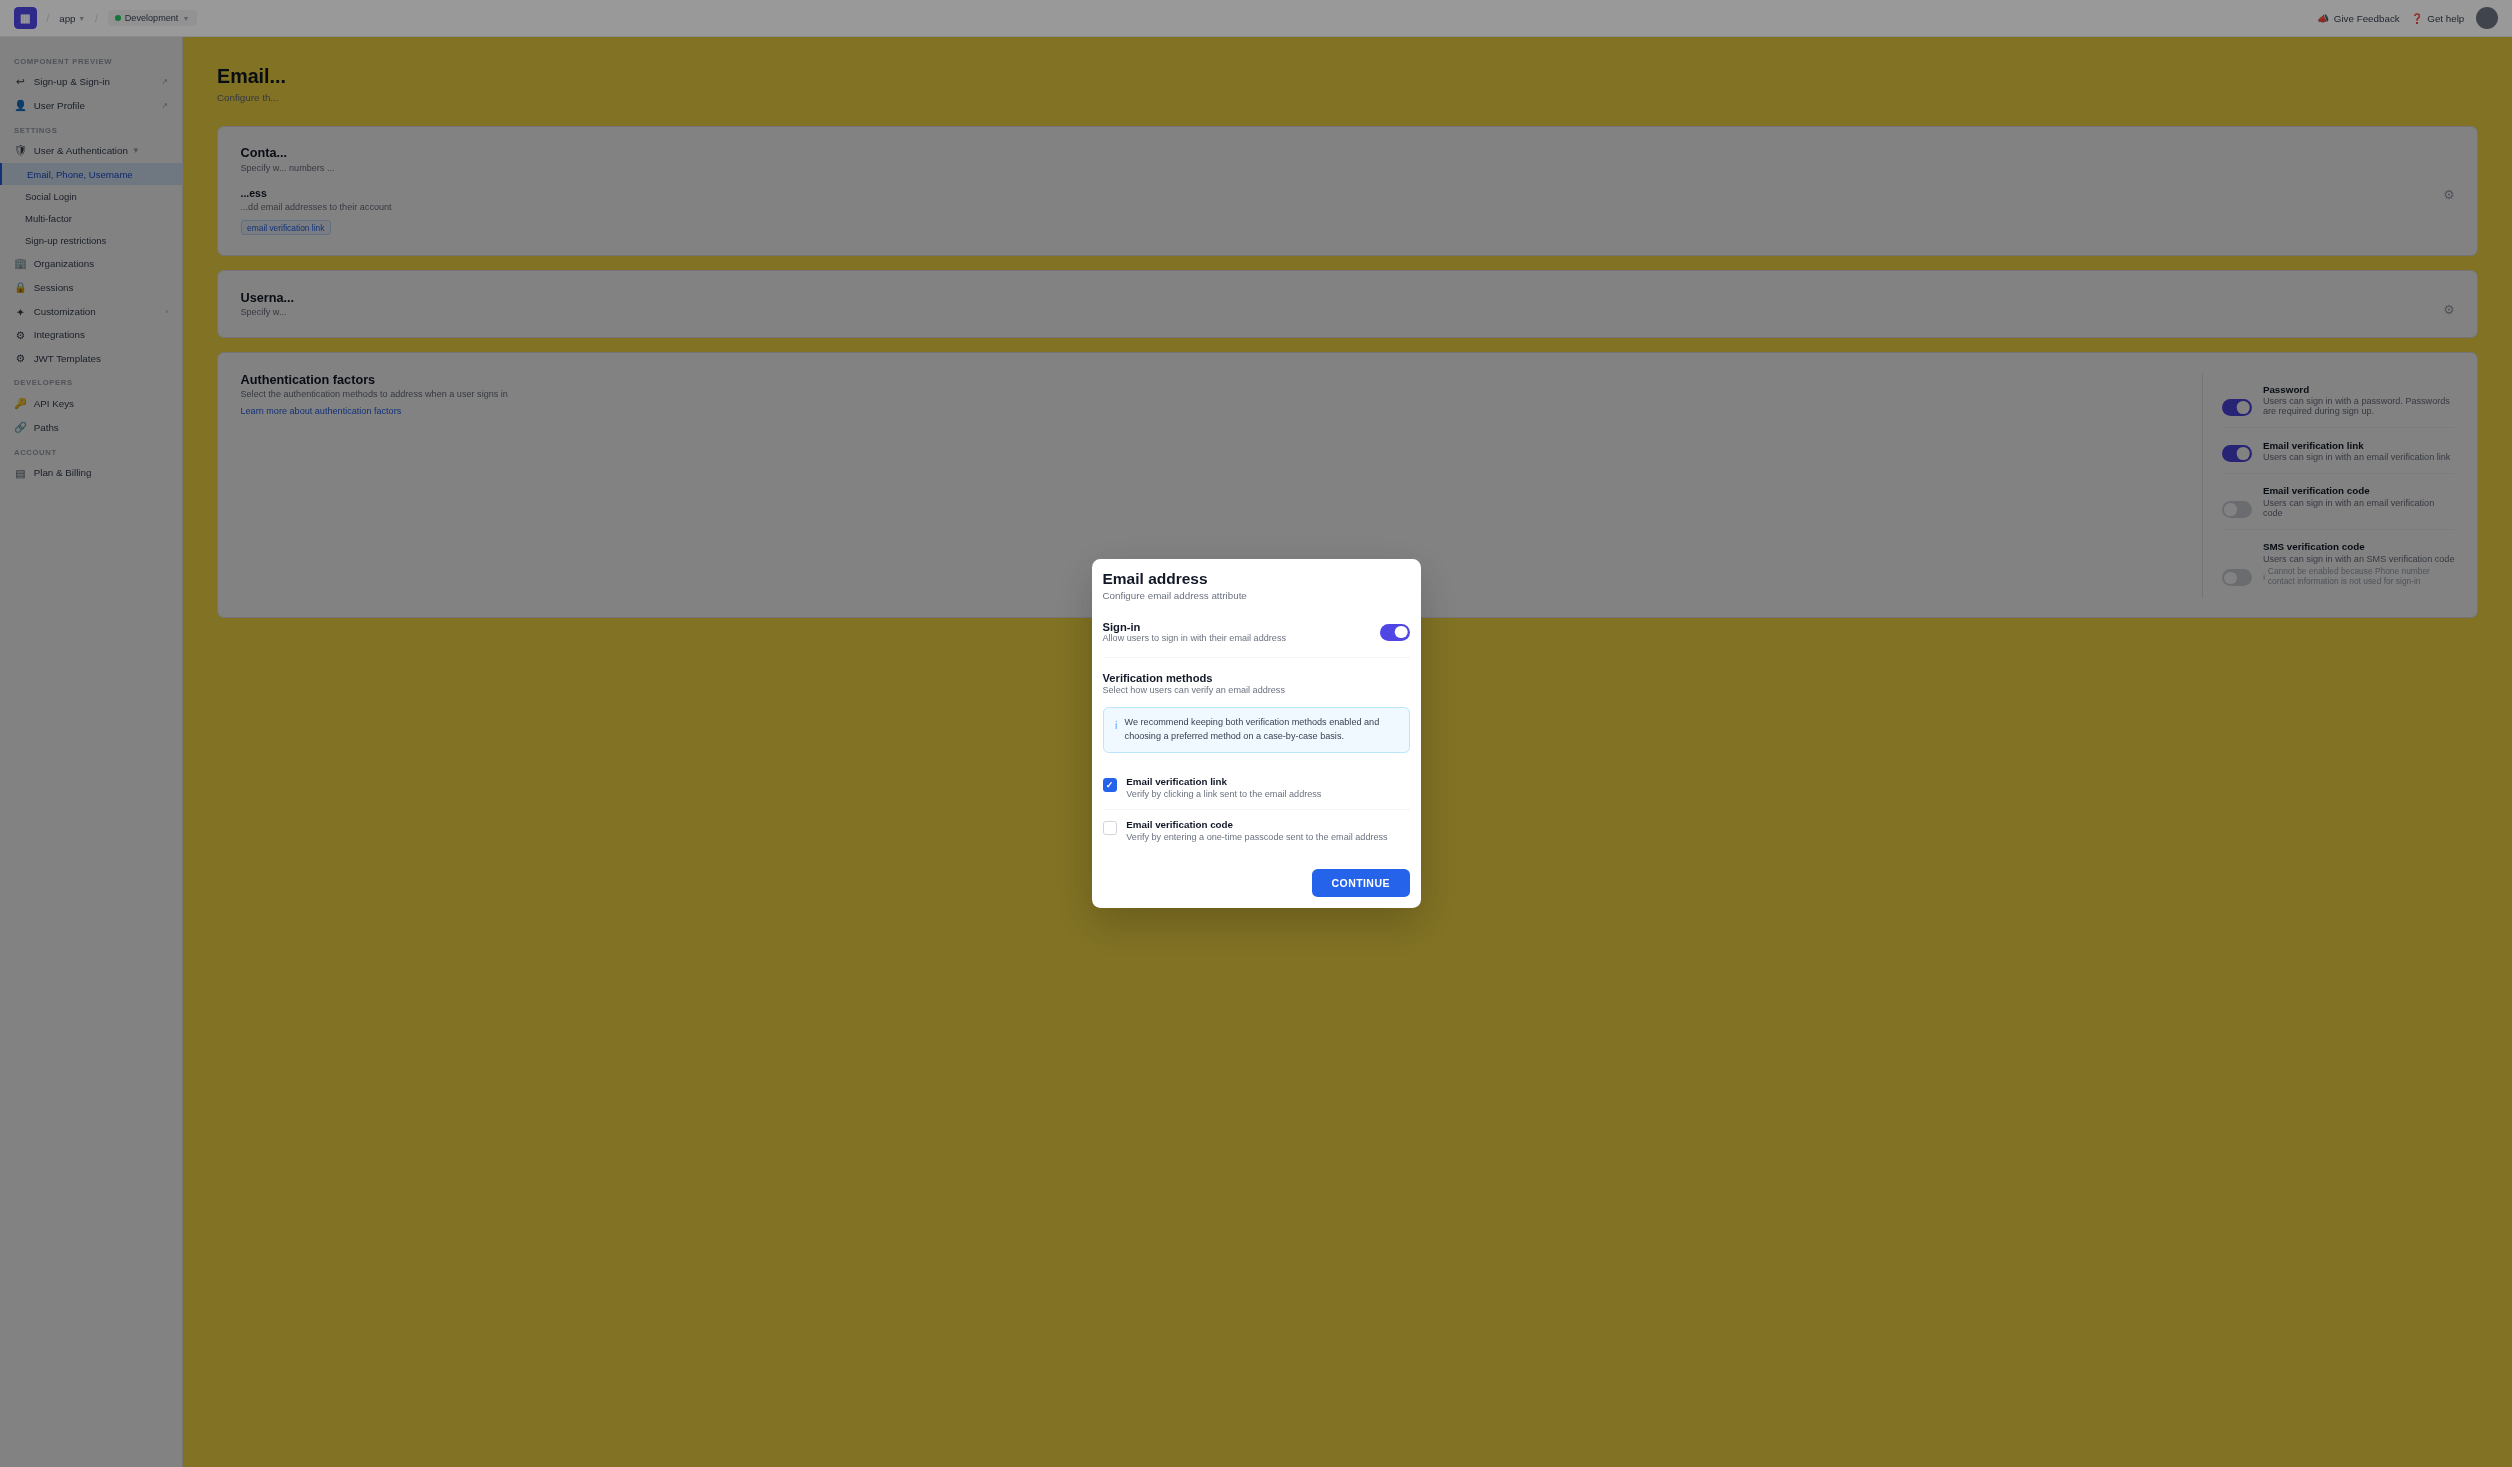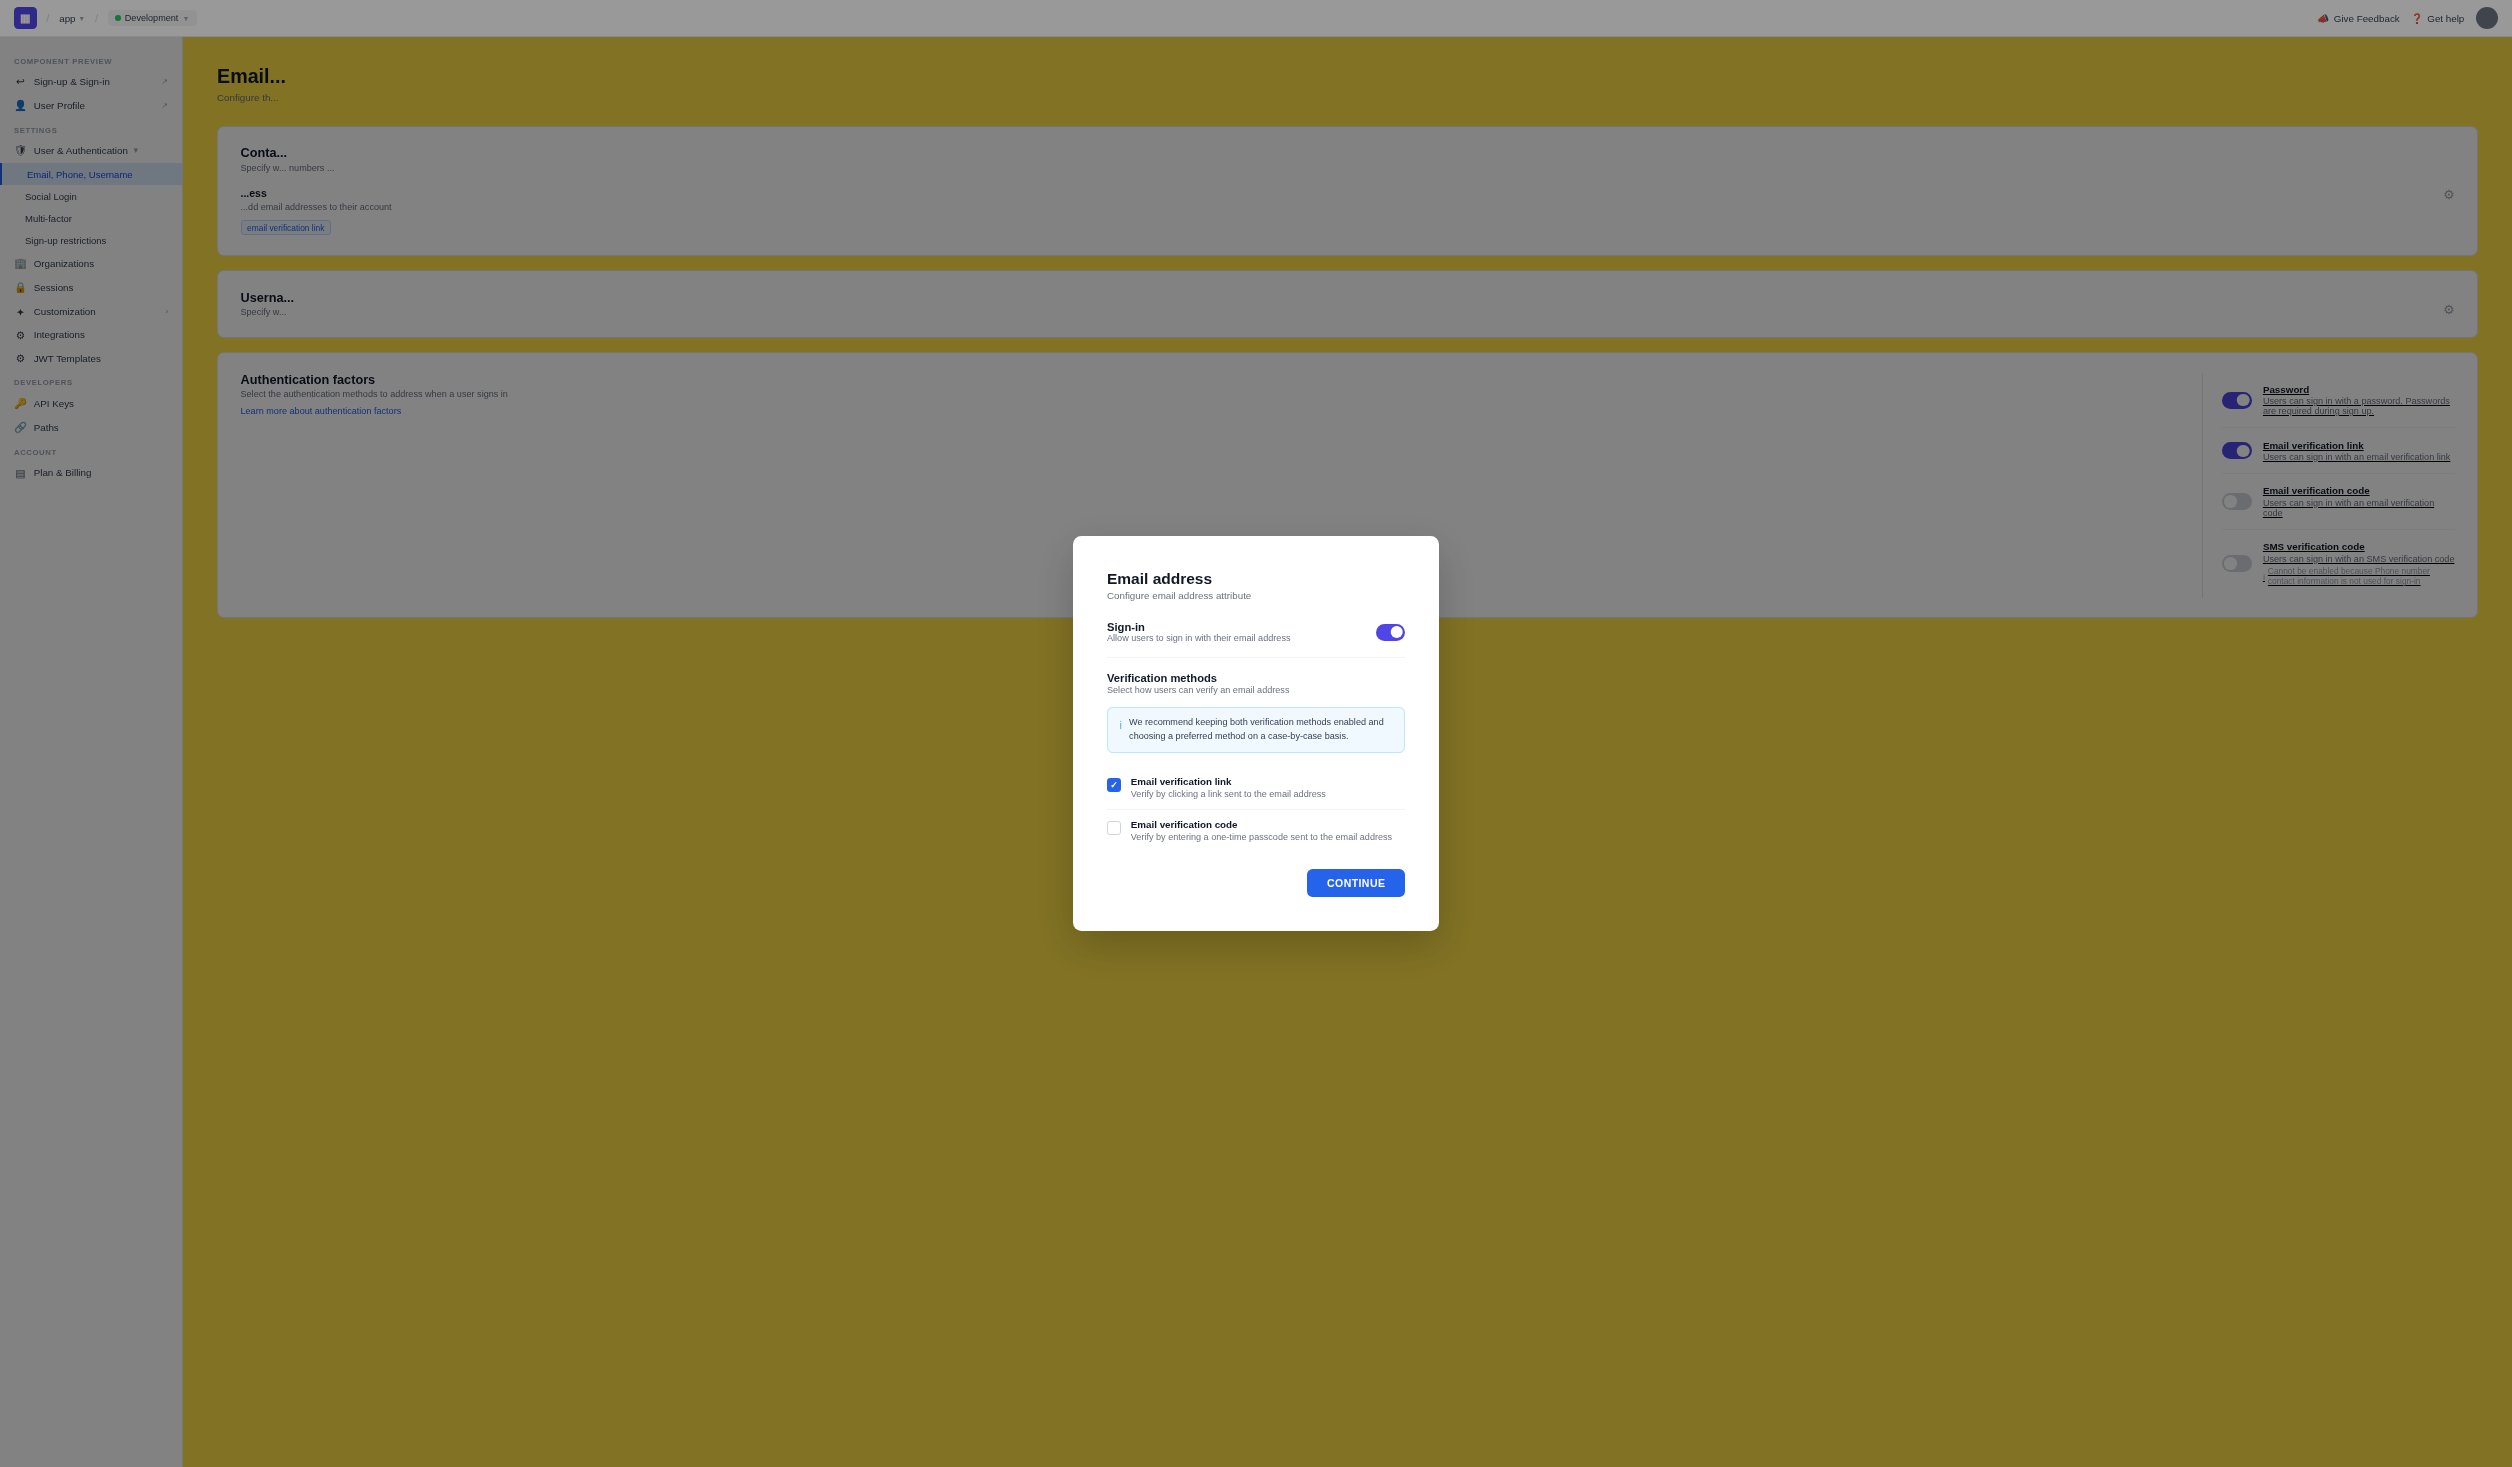--- a/index.html
+++ b/index.html
@@ -52,36 +52,36 @@
     .tag { display: inline-flex; align-items: center; gap: 2.8px; background: #eff6ff; color: #2563eb; border: 0.7px solid #bfdbfe; border-radius: 2.8px; font-size: 8.4px; padding: 1.4px 5.6px; margin-right: 4.2px; }
 
     
     .toggle { position: relative; width: 29.5px; height: 17px; }
     .toggle-slider { position: absolute; cursor: pointer; top: 0; left: 0; right: 0; bottom: 0; background: #d1d5db; border-radius: 17px; transition: 0.3s; }
     .toggle-slider:before { position: absolute; content: ""; height: 12.7px; width: 12.7px; left: 2.1px; bottom: 2.1px; background: #fff; border-radius: 50%; transition: 0.3s; }
     .toggle.on .toggle-slider { background: #4f46e5; }
     .toggle.on .toggle-slider:before { transform: translateX(12.7px); }
 
     
-    .auth-factor-row { display: flex; align-items: center; padding: 11.2px 0; border-bottom: 0.7px solid #f3f4f6; text-decoration: underline; }
+    .auth-factor-row { display: flex; align-items: flex-end; padding: 11.2px 0; border-bottom: 0.7px solid #f3f4f6; }
     .auth-factor-row:last-child { border-bottom: none; }
     .auth-factor-info { flex: 1; }
     .auth-factor-name { font-size: 9.8px; font-weight: 600; color: #111827; margin-bottom: 1.4px; }
     .auth-factor-desc { font-size: 9.1px; color: #6b7280; }
     .auth-factor-note { font-size: 8.4px; color: #9ca3af; margin-top: 2.8px; display: flex; align-items: center; gap: 2.8px; }
     .auth-factor-toggle { margin-right: 11.2px; }
     .auth-split { display: flex; gap: 16px; }
     .auth-left { flex: 1; }
     .auth-right { width: 253px; border-left: 0.7px solid #e5e7eb; padding-left: 19.7px; }
 
     
     .overlay { position: fixed; inset: 0; background: rgba(0,0,0,0.4); z-index: 100; display: flex; align-items: center; justify-content: center; }
 
     
-    .modal { background: #fff; border-radius: 8.4px; width: 366px; padding: 34px; position: relative; box-shadow: 0 14px 42px rgba(0,0,0,0.2); }
+    .modal { background: #fff; border-radius: 8.4px; width: 329px; padding: 11px; position: relative; box-shadow: 0 14px 42px rgba(0,0,0,0.2); }
     .modal-title { font-size: 15.5px; font-weight: 700; color: #111827; margin-bottom: 2.8px; }
     .modal-subtitle { font-size: 9.8px; color: #6b7280; margin-bottom: 19.7px; }
     .modal-section-title { font-size: 11.2px; font-weight: 600; color: #111827; margin-bottom: 1.4px; }
     .modal-section-desc { font-size: 9.1px; color: #6b7280; margin-bottom: 11.2px; }
     .modal-divider { border: none; border-top: 0.7px solid #f3f4f6; margin: 14px 0; }
     .modal-sign-in-row { display: flex; align-items: center; justify-content: space-between; margin-bottom: 14px; gap: 48px; }
     .modal-sign-in-info { flex: 1; }
     .modal-sign-in-label { font-size: 11.2px; font-weight: 600; color: #111827; }
     .modal-sign-in-desc { font-size: 9.1px; color: #6b7280; }
 

